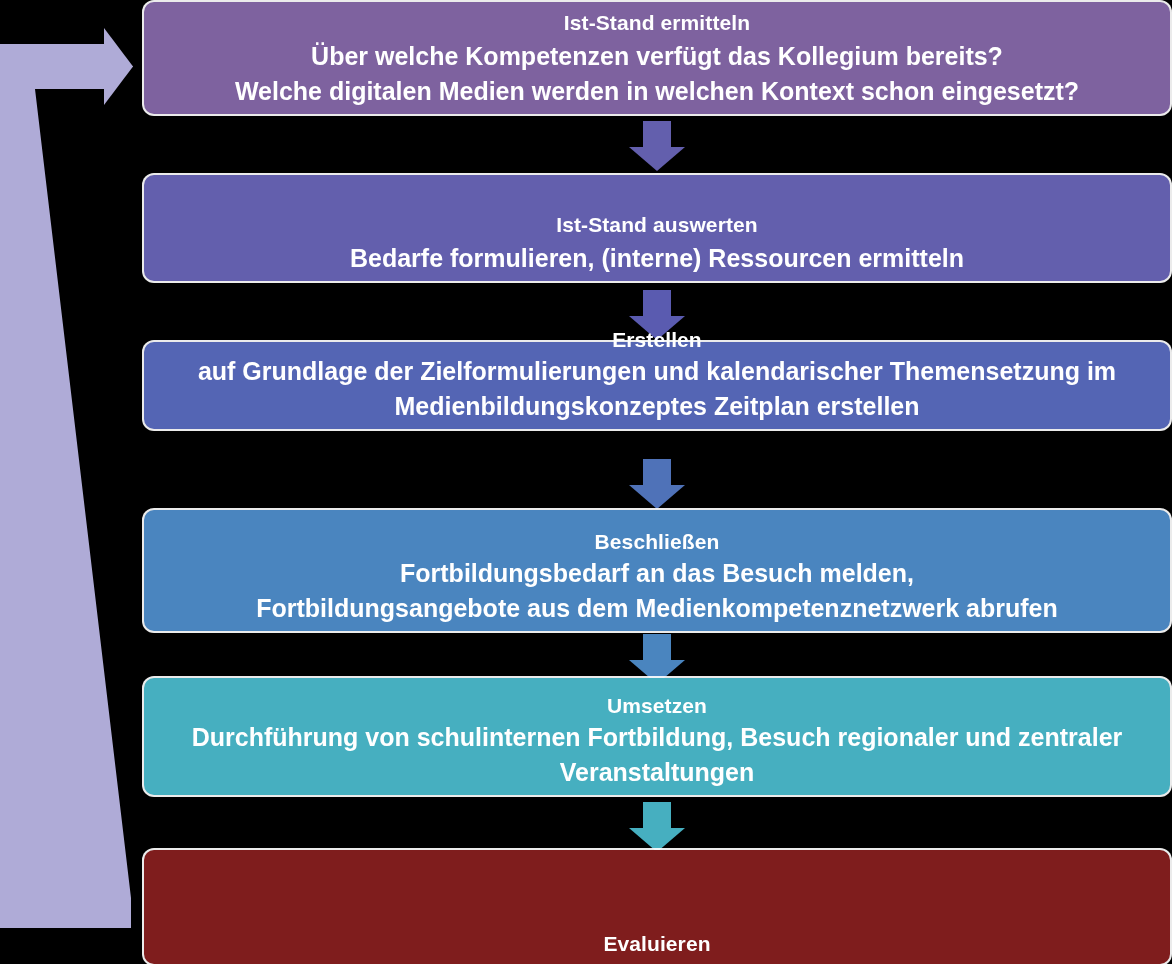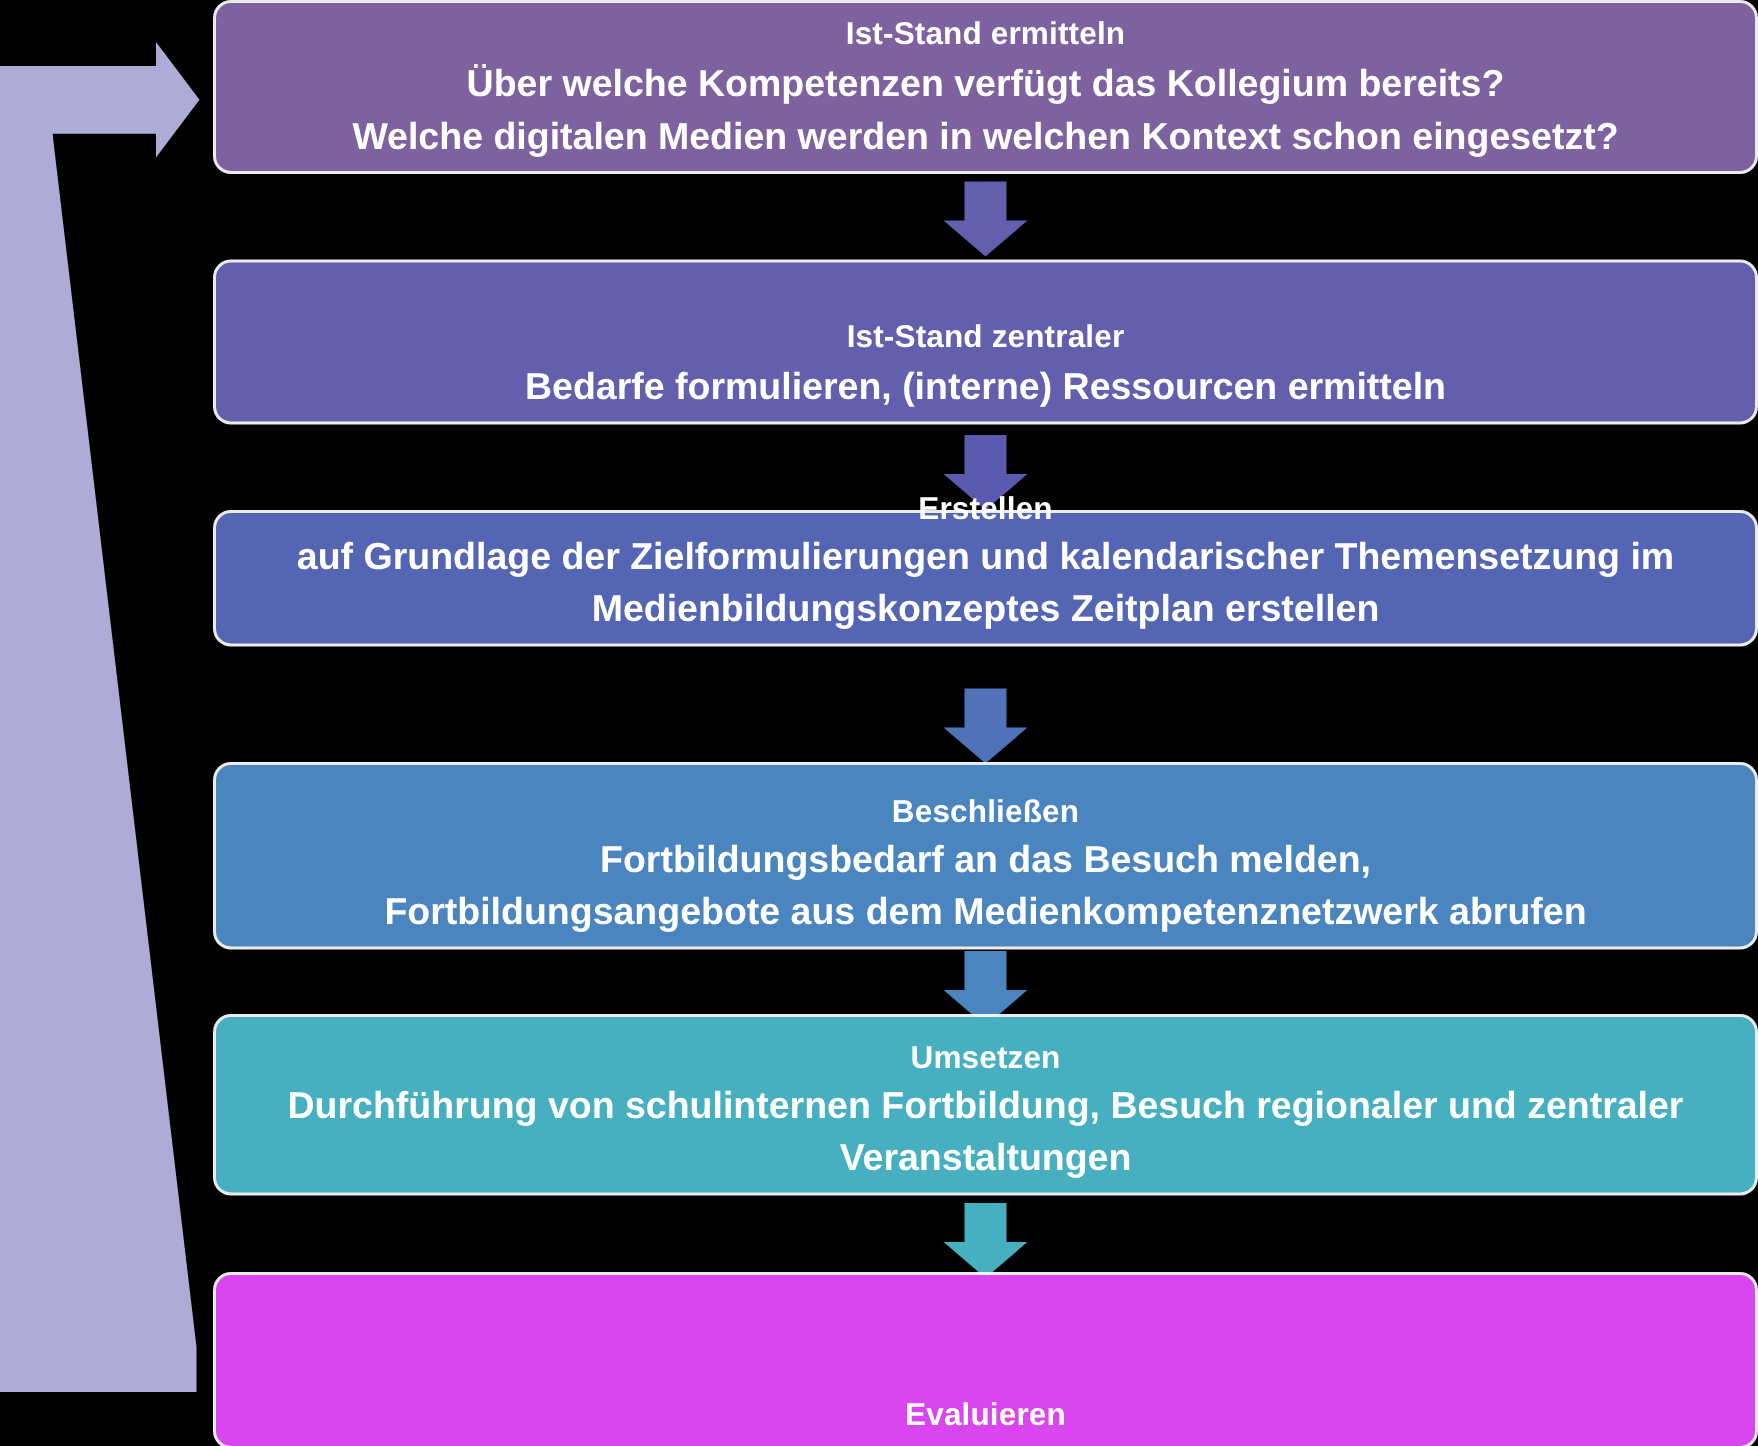--- a/index.html
+++ b/index.html
@@ -143,21 +143,21 @@
       <span class="line">Welche digitalen Medien werden in welchen Kontext schon eingesetzt?</span>
     </div>
   </div>
 
   <div class="down-arrow" id="arrow-0">
     <div class="shaft" style="background:#635FAD;"></div>
     <div class="head" style="border-top-color:#635FAD;"></div>
   </div>
 
   <div class="step-box" id="box-1" style="background:#635FAD;">
-    <div class="step-title">Ist-Stand zentraler</div>
+    <div class="step-title">Ist-Stand auswerten</div>
     <div class="step-desc">
       <span class="line">Bedarfe formulieren, (interne) Ressourcen ermitteln</span>
     </div>
   </div>
 
   <div class="down-arrow" id="arrow-1">
     <div class="shaft" style="background:#5A5BB0;"></div>
     <div class="head" style="border-top-color:#5A5BB0;"></div>
   </div>
 
@@ -192,17 +192,17 @@
     <div class="step-desc gap">
       <span class="line">Durchführung von schulinternen Fortbildung, Besuch regionaler und zentraler Veranstaltungen</span>
     </div>
   </div>
 
   <div class="down-arrow" id="arrow-4">
     <div class="shaft" style="background:#46AFC0;"></div>
     <div class="head" style="border-top-color:#46AFC0;"></div>
   </div>
 
-  <div class="step-box" id="box-5" style="background:#d946ef;">
+  <div class="step-box" id="box-5" style="background:#7f1d1d;">
     <div class="step-title">Evaluieren</div>
   </div>
 
 </div>
 
 </body></html>

